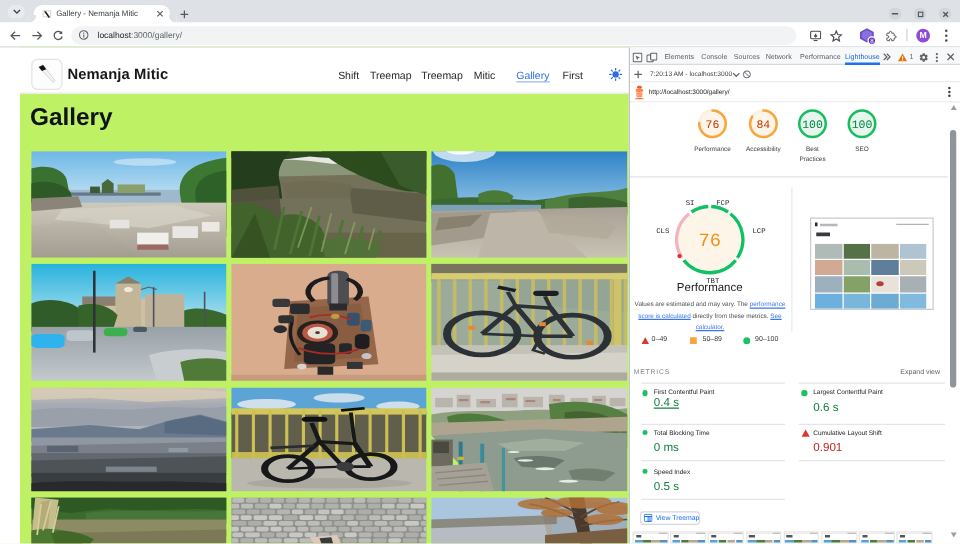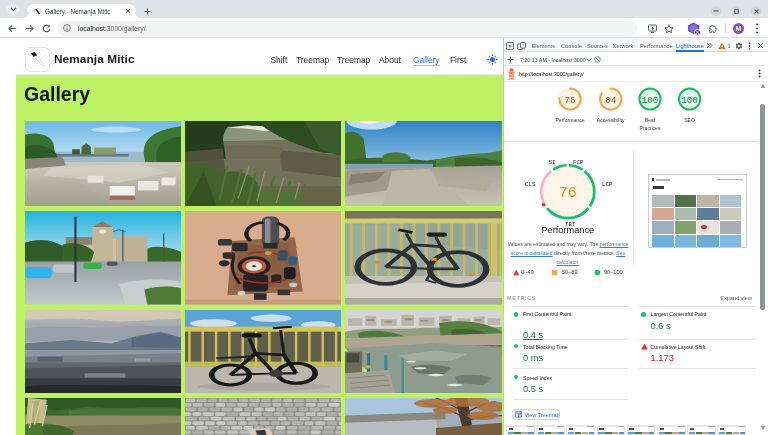--- a/index.html
+++ b/index.html
@@ -117,21 +117,21 @@
     <div class="abs" style="left:9px;top:8.5px;width:25px;height:25px;border:1px solid #e3e4e8;border-radius:5px;background:#fdfdfd;"></div>
     <svg class="abs" style="left:12px;top:11.5px;" width="19" height="19" viewBox="0 0 19 19">
       <path d="M3 3.5 L6.5 2 L16 14.5 L14.5 16 Z" fill="#f4f4f6" stroke="#c9c9cf" stroke-width="0.6"></path>
       <path d="M3 3.5 L6.5 2 L9 5.3 L5.5 6.8 Z" fill="#141414"></path>
     </svg>
     <div class="abs" style="left:38px;top:14.5px;height:13px;font-size:11.8px;line-height:13px;font-weight:600;color:#18181b;letter-spacing:0.1px;">Nemanja Mitic</div>
     <div class="abs" style="left:0;top:16.5px;height:10px;font-size:8.4px;line-height:10px;color:#27272a;">
       <span class="abs" style="left:254.5px;">Shift</span>
       <span class="abs" style="left:280px;">Treemap</span>
       <span class="abs" style="left:321px;">Treemap</span>
-      <span class="abs" style="left:363px;">About</span>
+      <span class="abs" style="left:363px;">Mitic</span>
       <span class="abs" style="left:397px;color:#2f6fe4;border-bottom:1px solid #9db9ef;">Gallery</span>
       <span class="abs" style="left:434px;">First</span>
     </div>
     <svg class="abs" style="left:470.5px;top:16px;" width="11" height="11" viewBox="0 0 13 13">
       <circle cx="6.5" cy="6.5" r="3" fill="#2e6be5"></circle>
       <g stroke="#2e6be5" stroke-width="1.2" stroke-linecap="round">
         <path d="M6.5 0.9 V2.2 M6.5 10.8 V12.1 M0.9 6.5 H2.2 M10.8 6.5 H12.1 M2.5 2.5 L3.4 3.4 M9.6 9.6 L10.5 10.5 M10.5 2.5 L9.6 3.4 M3.4 9.6 L2.5 10.5"></path>
       </g>
     </svg>
 
@@ -782,35 +782,35 @@
       <div class="abs" style="left:8.6px;top:224.4px;width:115.6px;height:1px;background:#e3e5e8;"></div>
       <div class="abs" style="left:134.6px;top:224.4px;width:117.3px;height:1px;background:#e3e5e8;"></div>
       <div class="abs" style="left:8.6px;top:256.8px;width:115.6px;height:1px;background:#e3e5e8;"></div>
       <div class="abs" style="left:134.6px;top:256.8px;width:117.3px;height:1px;background:#e3e5e8;"></div>
       <div class="abs" style="left:8.6px;top:285.7px;width:115.6px;height:1px;background:#e3e5e8;"></div>
       <div class="abs" style="left:134.6px;top:285.7px;width:117.3px;height:1px;background:#e3e5e8;"></div>
       <div class="abs" style="left:8.6px;top:317.1px;width:115.6px;height:1px;background:#e3e5e8;"></div>
 
       <div class="abs" style="left:10px;top:230.2px;width:4.4px;height:4.4px;border-radius:50%;background:#1cc261;"></div>
       <div class="abs" style="left:19px;top:228.5px;font-size:5.2px;line-height:7px;color:#212121;">First Contentful Paint</div>
-      <div class="abs" style="left:19px;top:248px;font-size:9.3px;line-height:10px;color:#14813f;text-decoration:underline;">0.4&nbsp;s</div>
+      <div class="abs" style="left:19px;top:235px;font-size:9.3px;line-height:10px;color:#14813f;text-decoration:underline;">0.4&nbsp;s</div>
 
       <div class="abs" style="left:137.3px;top:230.2px;width:4.4px;height:4.4px;border-radius:50%;background:#1cc261;"></div>
       <div class="abs" style="left:146.6px;top:228.5px;font-size:5.2px;line-height:7px;color:#212121;">Largest Contentful Paint</div>
       <div class="abs" style="left:146.6px;top:238.5px;font-size:9.3px;line-height:10px;color:#14813f;">0.6&nbsp;s</div>
 
       <div class="abs" style="left:10px;top:261.5px;width:4.4px;height:4.4px;border-radius:50%;background:#1cc261;"></div>
       <div class="abs" style="left:19px;top:261.5px;font-size:5.2px;line-height:7px;color:#212121;">Total Blocking Time</div>
       <div class="abs" style="left:19px;top:271px;font-size:9.3px;line-height:10px;color:#14813f;">0&nbsp;ms</div>
 
       <svg class="abs" style="left:136.5px;top:260.5px;" width="7" height="7" viewBox="0 0 7 7">
           <path d="M3.5 0.6 L6.8 6.4 H0.2 Z" fill="#dc362e"></path>
         </svg>
       <div class="abs" style="left:146.6px;top:261.5px;font-size:5.2px;line-height:7px;color:#212121;">Cumulative Layout Shift</div>
-      <div class="abs" style="left:146.6px;top:271px;font-size:9.3px;line-height:10px;color:#c5221f;">1.173</div>
+      <div class="abs" style="left:146.6px;top:271px;font-size:9.3px;line-height:10px;color:#c5221f;">0.901</div>
 
       <div class="abs" style="left:10px;top:292.5px;width:4.4px;height:4.4px;border-radius:50%;background:#1cc261;"></div>
       <div class="abs" style="left:19px;top:292.5px;font-size:5.2px;line-height:7px;color:#212121;">Speed Index</div>
       <div class="abs" style="left:19px;top:302px;font-size:9.3px;line-height:10px;color:#14813f;">0.5&nbsp;s</div>
 
       <div class="abs" style="left:7.5px;top:326.5px;width:48px;height:11.5px;border:1px solid #d5d8dc;border-radius:3px;background:#fff;"></div>
       <svg class="abs" style="left:11px;top:329px;" width="7" height="6.5" viewBox="0 0 7 6.5">
           <rect x="0.4" y="0.4" width="6.2" height="5.7" rx="0.8" fill="none" stroke="#1a73e8" stroke-width="0.8"></rect>
           <path d="M0.4 2.2 H6.6 M3.5 2.2 V6.1 M5 2.2 V6.1" stroke="#1a73e8" stroke-width="0.8"></path>
         </svg>

